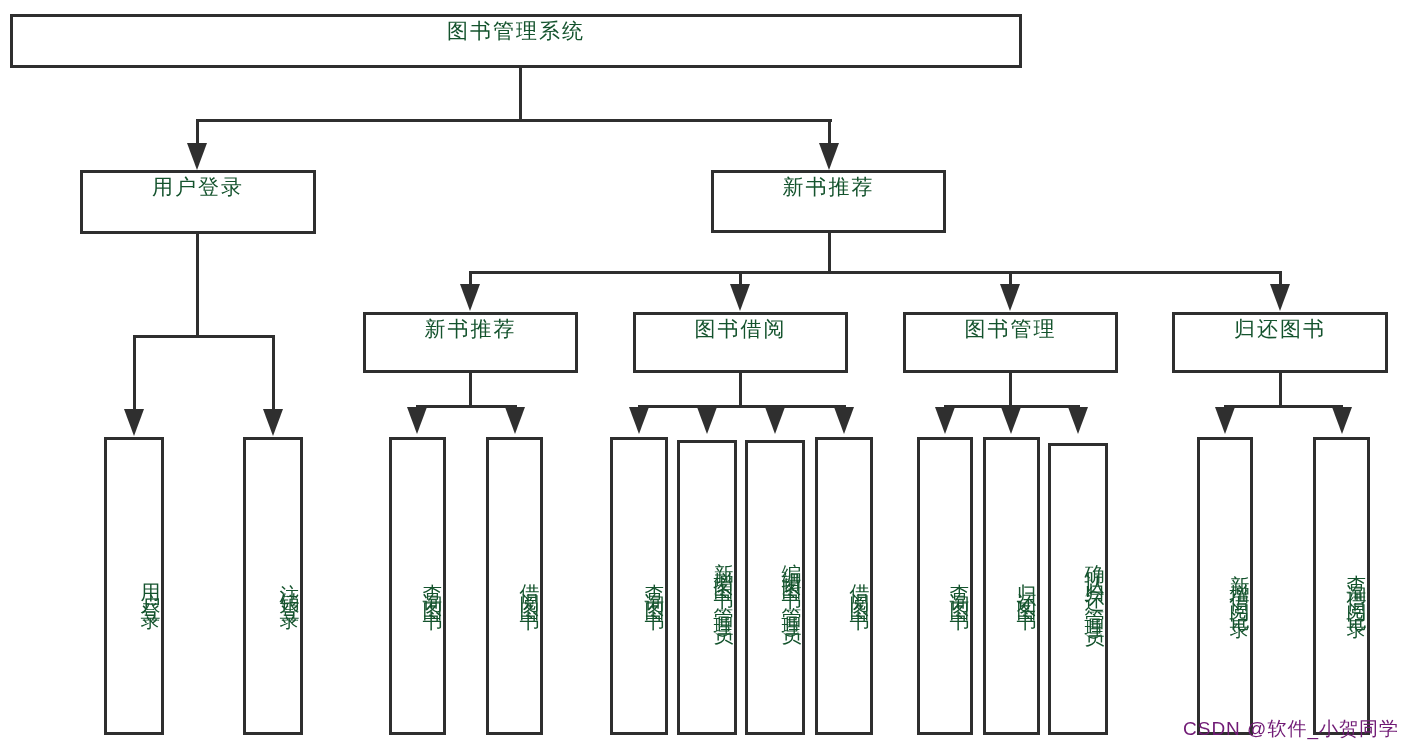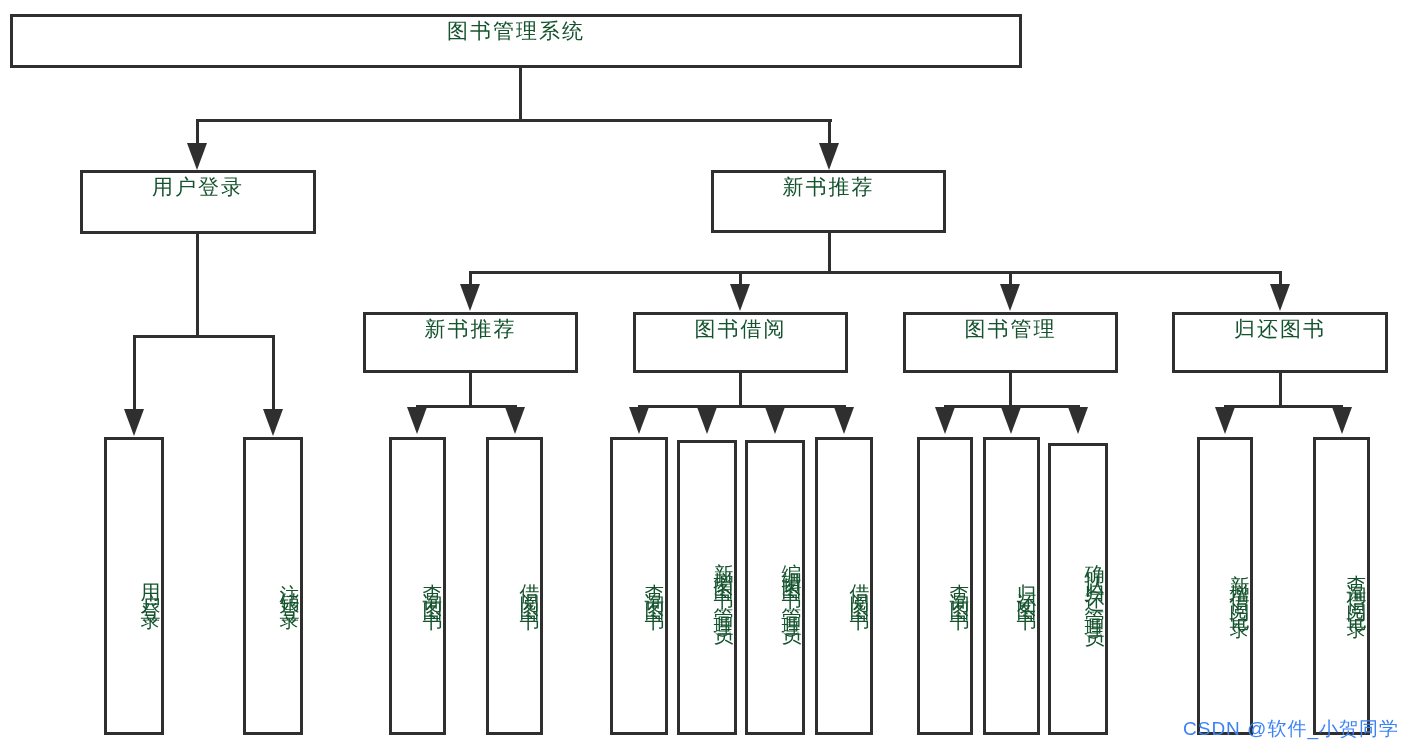--- a/index.html
+++ b/index.html
@@ -17,21 +17,21 @@
     font-size:20px;letter-spacing:9px;line-height:1;
   }
   .line{position:absolute;background:#2f2f2f;}
   .arrow{
     position:absolute;width:0;height:0;
     border-left:10px solid transparent;border-right:10px solid transparent;
     border-top:27px solid #2f2f2f;
   }
   .watermark{
     position:absolute;left:1183px;top:716px;z-index:10;
-    font-size:19px;color:#3b82f6;white-space:nowrap;letter-spacing:1px;text-align:center;
+    font-size:19px;color:#701a75;white-space:nowrap;letter-spacing:1px;text-align:center;
   }
 </style>
 </head>
 <body>
 
 <div class="canvas">
 
   <div class="box hbox" style="left:10px;top:14px;width:1012px;height:54px;">
     <span>图书管理系统</span>
   </div>

